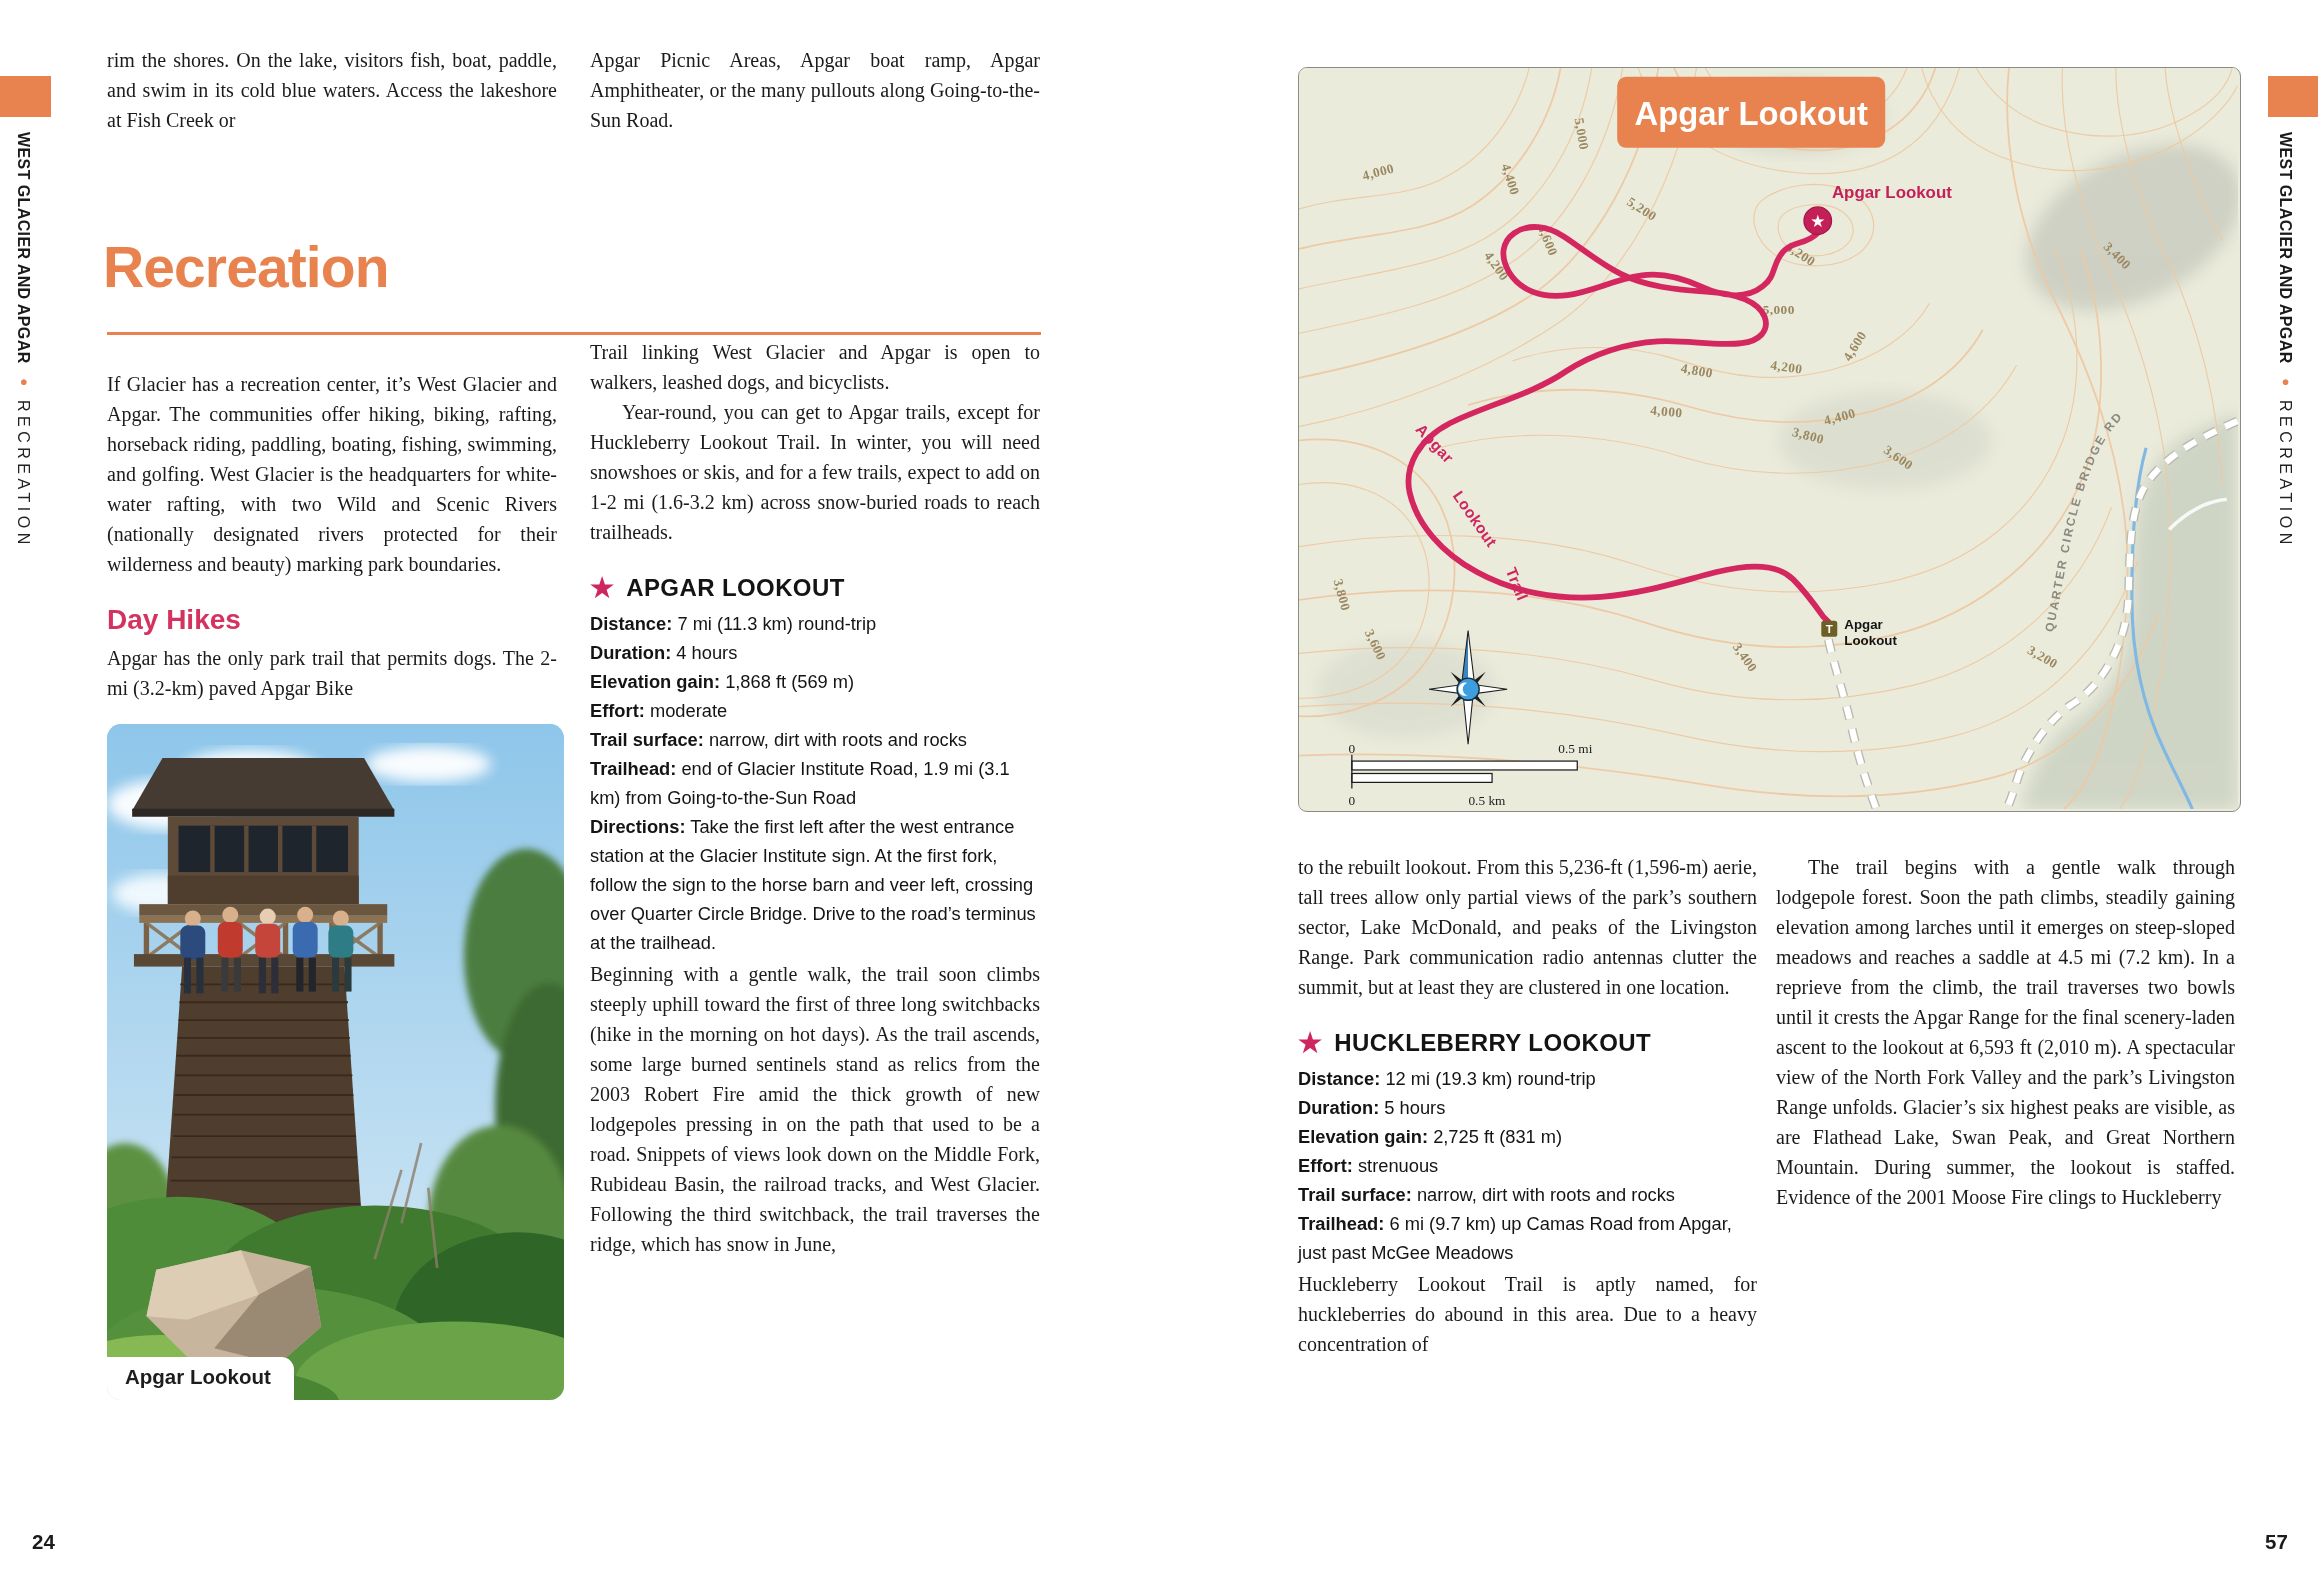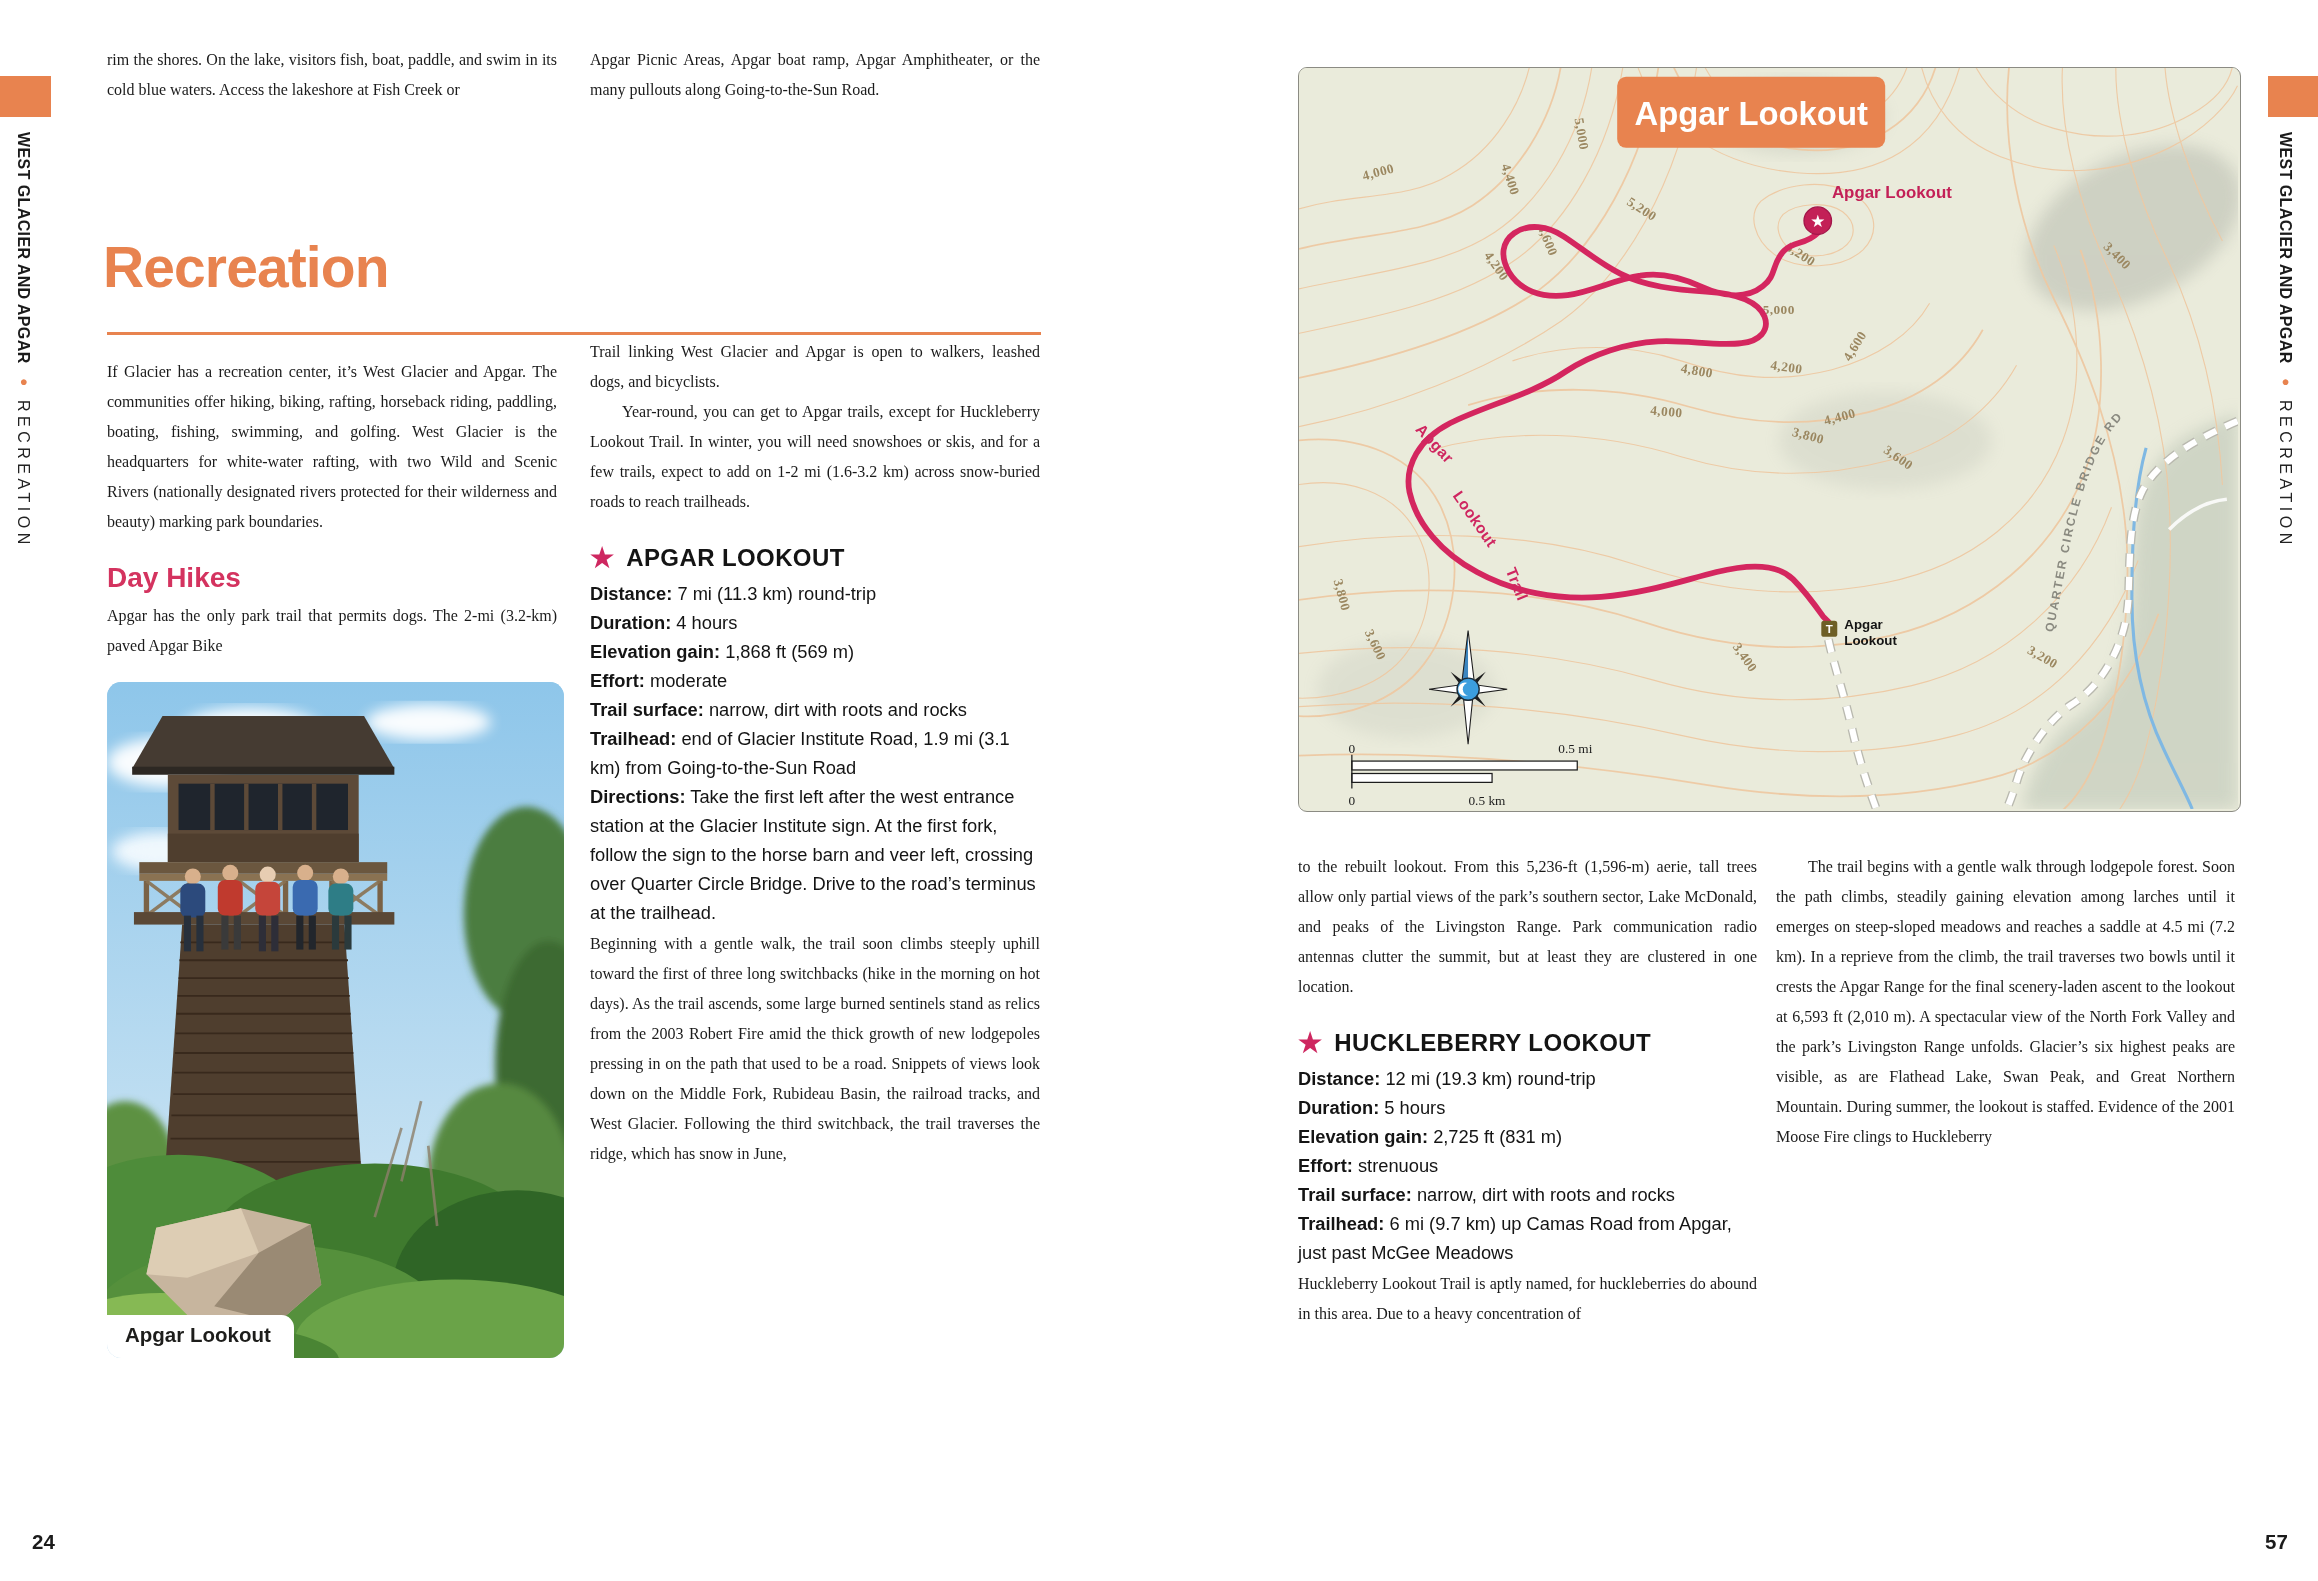--- a/index.html
+++ b/index.html
@@ -19,37 +19,37 @@
   .edge-label{
     position:absolute;writing-mode:vertical-rl;white-space:nowrap;
     font-size:16px;top:132px;
   }
   .edge-left{left:14.3px;}
   .edge-right{left:2276px;}
   .edge-label .chapter{font-weight:bold;letter-spacing:0.4px;}
   .edge-label .dot{color:var(--orange);font-size:13.4px;margin-inline:10.7px;}
   .edge-label .section{letter-spacing:4.5px;font-weight:500;color:#222;}
 
-  .serif, .serif p{font-family:"Liberation Serif", serif;font-size:16px;line-height:30px;text-align:justify;color:var(--ink);}
+  .serif, .serif p{font-family:"Liberation Serif", serif;font-size:20px;line-height:30px;text-align:justify;color:var(--ink);}
   p{margin:0;}
   .indent{text-indent:32px;}
 
   .abs{position:absolute;}
 
   .intro-col1{left:107px;top:45px;width:450px;}
   .intro-col2{left:590px;top:45px;width:450px;}
 
   h1.recreation{
     left:103px;top:234px;position:absolute;margin:0;
     font-size:57px;font-weight:bold;color:var(--orange);letter-spacing:-0.9px;
   }
   .rule{left:107px;top:332px;width:934px;height:2.7px;background:var(--orange);position:absolute;}
 
   .col{position:absolute;width:450px;}
-  .p56c1{left:107px;top:357px;}
+  .p56c1{left:107px;top:369px;}
   .p56c2{left:590px;top:337px;}
   .p57c1{left:1298px;top:852px;width:459px;}
   .p57c2{left:1776px;top:852px;width:459px;}
 
   h2.dayhikes{margin:25px 0 7.1px 0;font-size:28px;font-weight:bold;color:#D4335F;}
   h3.trail-head{display:flex;align-items:center;gap:11.6px;margin:27px 0 7.1px 0;font-size:24px;font-weight:bold;letter-spacing:0.4px;color:#141414;}
   h3.trail-head .star{color:var(--magenta);font-size:27px;line-height:1;}
   .stats{font-size:18.3px;line-height:29px;color:#141414;}
   .stats .stat-label{font-weight:bold;}
   .after-stats{margin-top:1.8px;}

